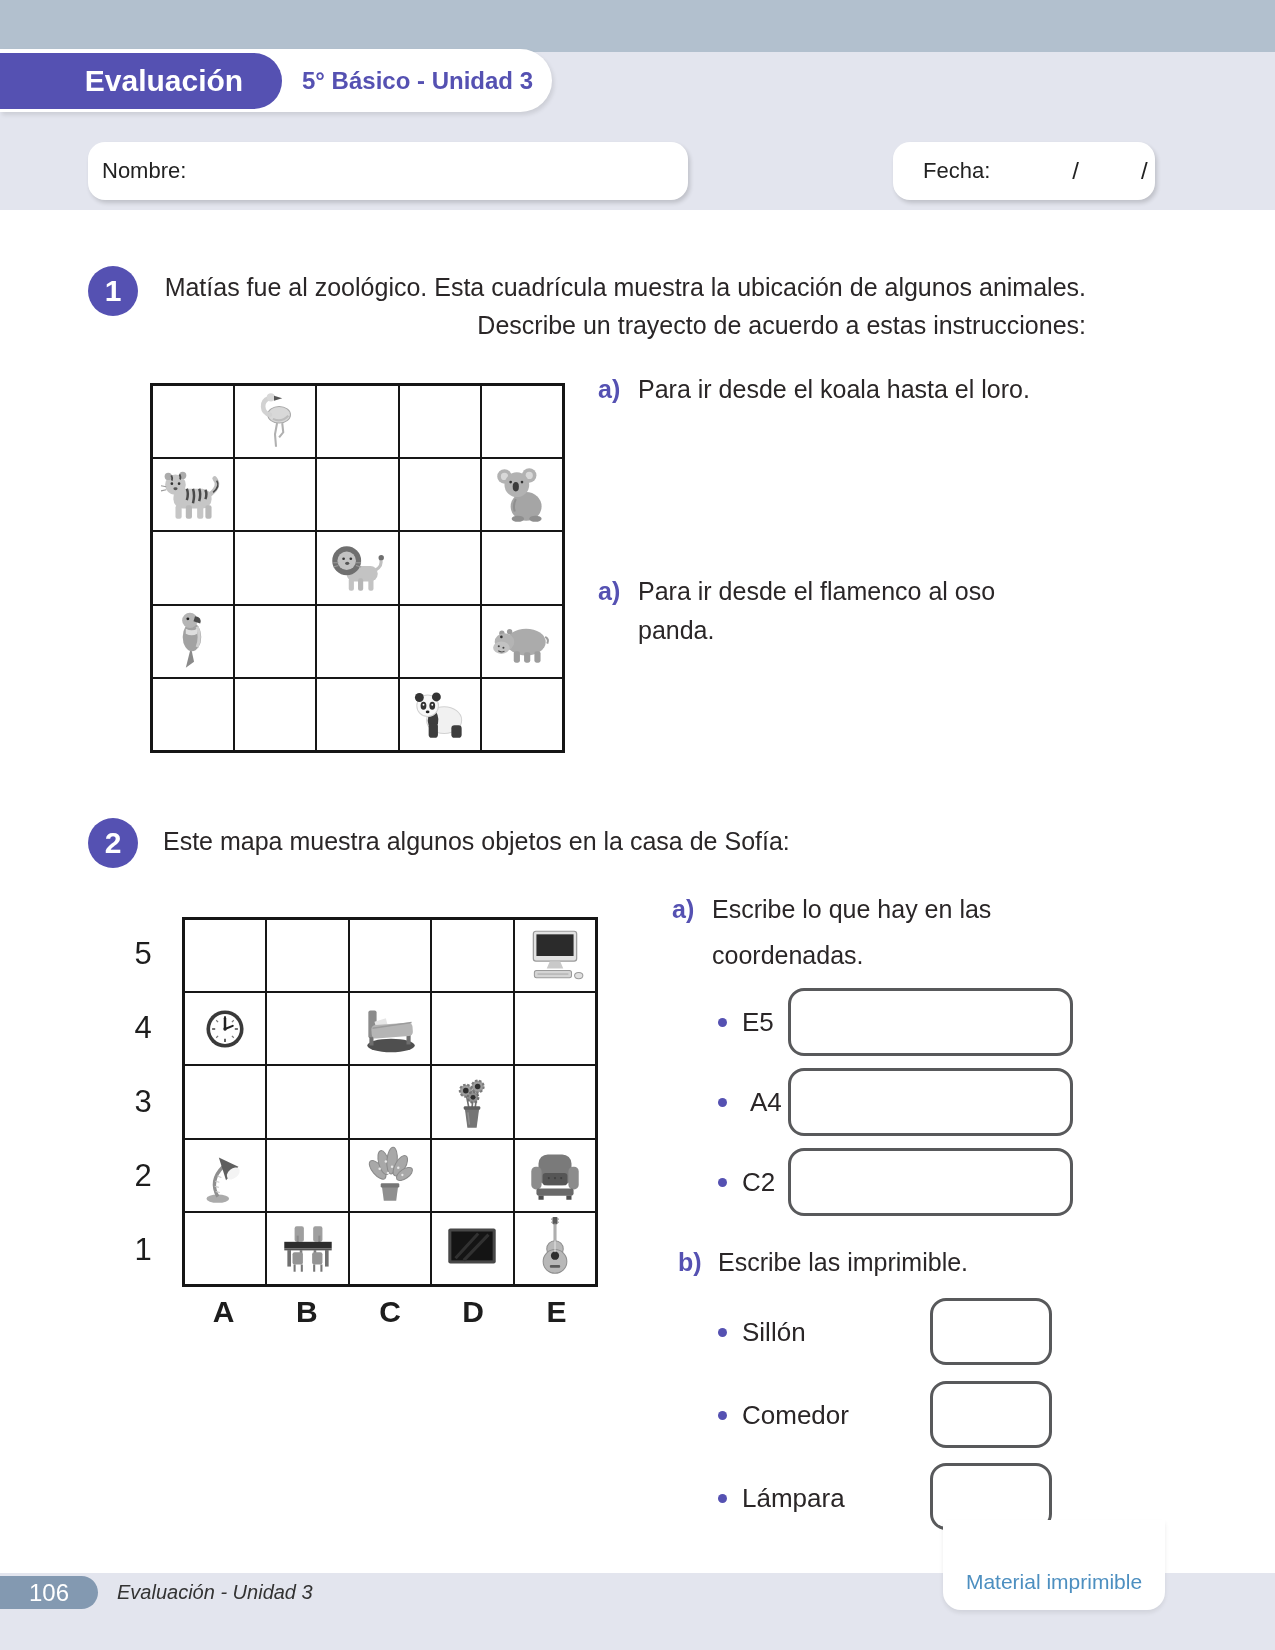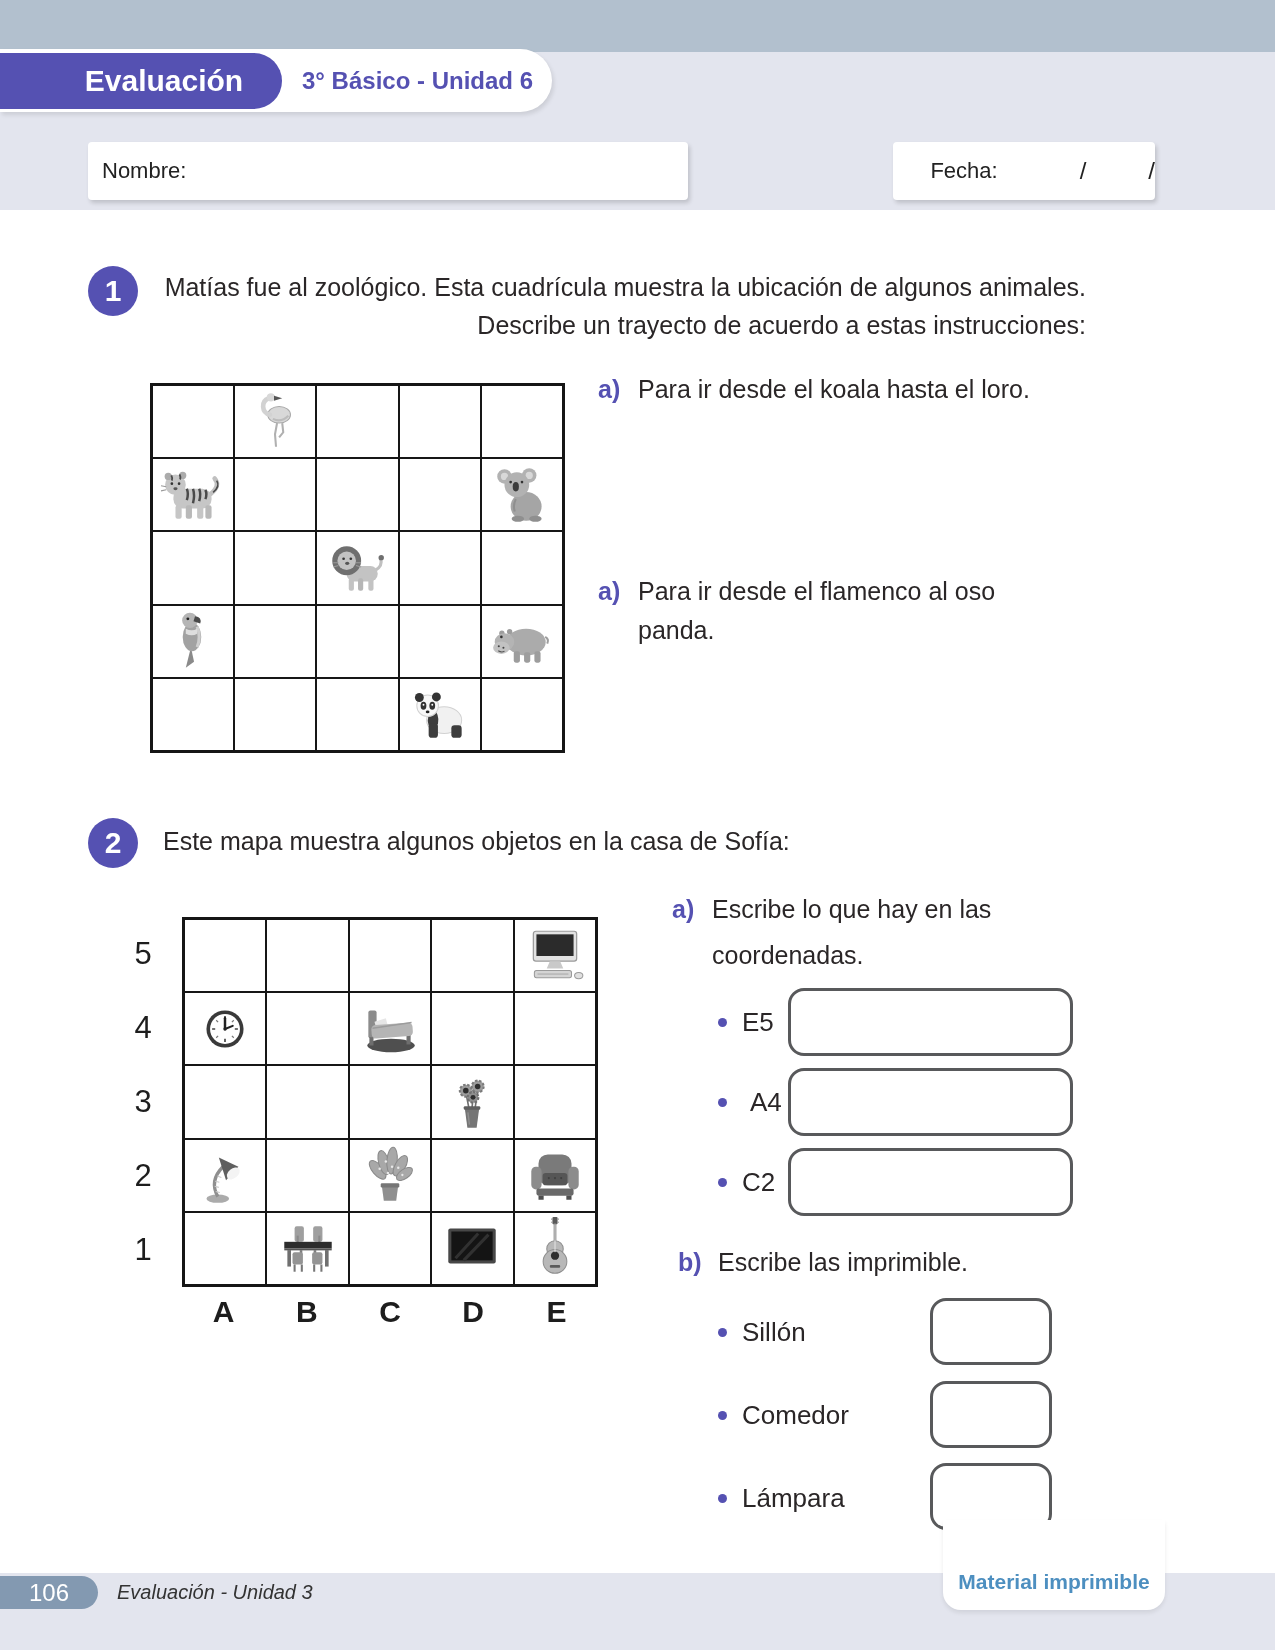--- a/index.html
+++ b/index.html
@@ -11,25 +11,25 @@
   .top-band { position:absolute; left:0; top:0; width:1275px; height:52px; background:#b2c0ce; }
   .header-bg { position:absolute; left:0; top:52px; width:1275px; height:158px; background:#e3e5ee; }
   .white-pill { position:absolute; left:0; top:49px; width:552px; height:63px; background:#fff;
                 border-radius:0 32px 32px 0; box-shadow:2px 3px 4px rgba(0,0,0,.10);
                 display:flex; align-items:center; }
   .subtitle { position:absolute; left:302px; top:0; height:63px; display:flex; align-items:center;
               color:#5551b2; font-weight:bold; font-size:24px; }
   .purple-pill { position:absolute; left:0; top:53px; width:282px; height:56px; background:#5551b2;
                  border-radius:0 28px 28px 0; color:#fff; font-size:30px; font-weight:bold;
                  display:flex; align-items:center; justify-content:center; padding-left:46px; }
-  .field-box { position:absolute; background:#fff; border-radius:4px; height:58px;
+  .field-box { position:absolute; background:#fff; border-radius:17px; height:58px;
                box-shadow:2px 3px 4px rgba(0,0,0,.16); display:flex; align-items:center;
                font-size:22px; color:#222; }
   .nombre-box { left:88px; top:142px; width:600px; padding-left:14px; }
-  .fecha-box  { left:893px; top:142px; width:262px; padding-left:30px;justify-content:flex-end; }
+  .fecha-box  { left:893px; top:142px; width:262px; padding-left:30px; }
   .fecha-box .slash1 { margin-left:82px; font-size:24px; }
   .fecha-box .slash2 { margin-left:62px; font-size:24px; }
 
   
   .qnum { position:absolute; width:50px; height:50px; border-radius:50%; background:#5551b2;
           color:#fff; font-size:30px; font-weight:bold; display:flex; align-items:center; justify-content:center; }
   .qtext { position:absolute; font-size:25px; line-height:1.52; color:#2a2627; }
 
   
   .zgrid { position:absolute; display:grid; background:#fff; border:2px solid #161616; }
@@ -66,21 +66,21 @@
   
   .footer-band { position:absolute; left:0; top:1573px; width:1275px; height:77px; background:#e3e5ee; }
   .page-badge { position:absolute; left:0; top:1576px; width:98px; height:33px; background:#8399b1;
                 border-radius:0 17px 17px 0; color:#fff; font-size:24px;
                 display:flex; align-items:center; justify-content:center; }
   .footer-label { position:absolute; left:117px; top:1576px; height:33px; display:flex; align-items:center;
                   font-size:20px; color:#333;font-style:italic; }
   .printable-box { position:absolute; left:943px; top:1520px; width:222px; height:90px; background:#fff;
                    border-radius:0 0 18px 18px; display:flex; align-items:flex-end; justify-content:center;
                    padding-bottom:16px; box-shadow:0 3px 4px rgba(0,0,0,.08); }
-  .printable-box span { color:#4d8fc0; font-size:21px;font-weight:bold; }
+  .printable-box span { color:#4d8fc0; font-size:21px; }
 
   .defs-hidden { position:absolute; width:0; height:0; overflow:hidden; }
 </style>
 </head>
 <body>
 
 <svg class="defs-hidden" xmlns="http://www.w3.org/2000/svg" aria-hidden="true">
 <defs>
   <symbol id="icon-flamingo" viewBox="0 0 64 64">
     <ellipse cx="36" cy="25" rx="11" ry="8" fill="#d8d8d8" stroke="#a8a8a8" stroke-width="1"></ellipse>
@@ -289,21 +289,21 @@
   </symbol>
 </defs>
 </svg>
 
 <div class="page">
 
   <div class="top-band"></div>
   <div class="header-bg"></div>
 
   <div class="white-pill">
-    <span class="subtitle">3° Básico - Unidad 6</span>
+    <span class="subtitle">5° Básico - Unidad 3</span>
   </div>
   <div class="purple-pill">
     <span>Evaluación</span>
   </div>
 
   <div class="field-box nombre-box">
     <span>Nombre:</span>
   </div>
   <div class="field-box fecha-box">
     <span>Fecha:</span>

